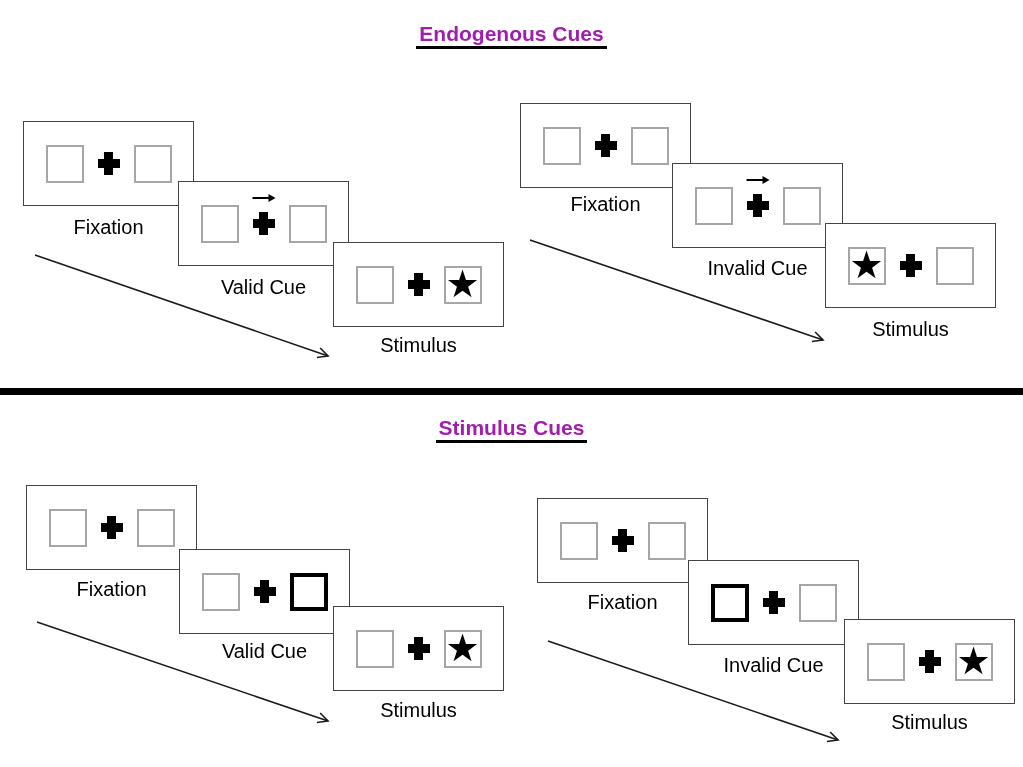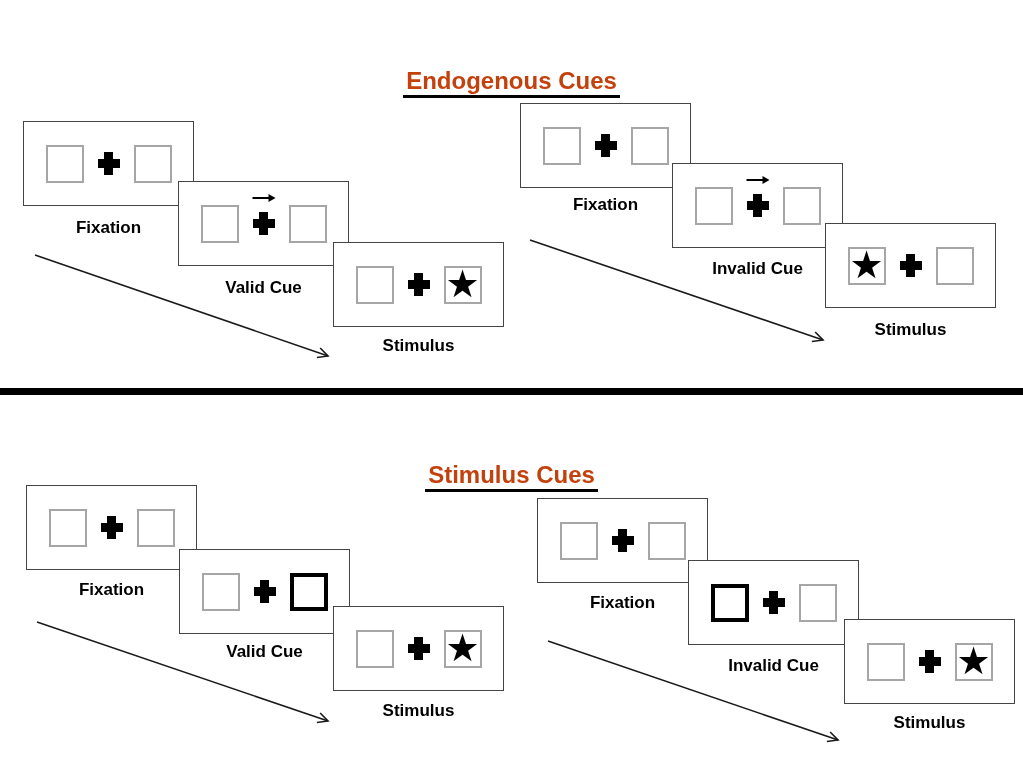--- a/index.html
+++ b/index.html
@@ -4,21 +4,21 @@
 <style>
   html, body { margin:0; padding:0; }
   body {
     width:1023px; height:767px; position:relative; overflow:hidden;
     background:#ffffff; font-family:"Liberation Sans", sans-serif;
   }
   .arrows { position:absolute; left:0; top:0; pointer-events:none; }
 
   .title {
     position:absolute; left:0; width:100%; text-align:center;
-    font-weight:bold; font-size:24px; color:#c2410c; letter-spacing:0px;margin-top:45px;
+    font-weight:bold; font-size:21px; color:#a21caf; letter-spacing:0px;
   }
   .title span { border-bottom:3px solid #000; padding:0 3px 1px 3px; }
   .title-endo { top:22px; }
   .title-exo  { top:416px; }
 
   .divider { position:absolute; left:0; top:388px; width:1023px; height:7px; background:#000; }
 
   .screen {
     position:absolute; width:171px; height:85px; background:#fff;
     border:1.5px solid #444; box-sizing:border-box;
@@ -37,21 +37,21 @@
   .plus::before { content:""; position:absolute; left:0; top:7px; width:22px; height:9px; background:#000; }
   .plus::after  { content:""; position:absolute; left:6.5px; top:0; width:9px; height:23px; background:#000; }
 
   .cue-arrow { position:absolute; top:-11px; left:50%; transform:translateX(-50%); width:23px; height:10px; }
   .cue-arrow::before { content:""; position:absolute; left:0; top:3.5px; width:19px; height:2px; background:#000; }
   .cue-arrow::after  { content:""; position:absolute; right:0; top:0; width:0; height:0;
                        border-left:7px solid #000; border-top:4.5px solid transparent; border-bottom:4.5px solid transparent; }
 
   .label {
     position:absolute; width:171px; text-align:center;
-    font-weight:bold; font-size:17px; line-height:21px; color:#000;
+    font-weight:normal; font-size:20px; line-height:21px; color:#000;
   }
 
   
   .s-ev-1 { left:23px;  top:121px; }  .l-ev-1 { left:23px;  top:217px; }
   .s-ev-2 { left:178px; top:181px; }  .l-ev-2 { left:178px; top:277px; }
   .s-ev-3 { left:333px; top:242px; }  .l-ev-3 { left:333px; top:335px; }
   
   .s-ei-1 { left:520px; top:103px; }  .l-ei-1 { left:520px; top:194px; }
   .s-ei-2 { left:672px; top:163px; }  .l-ei-2 { left:672px; top:258px; }
   .s-ei-3 { left:825px; top:223px; }  .l-ei-3 { left:825px; top:319px; }

